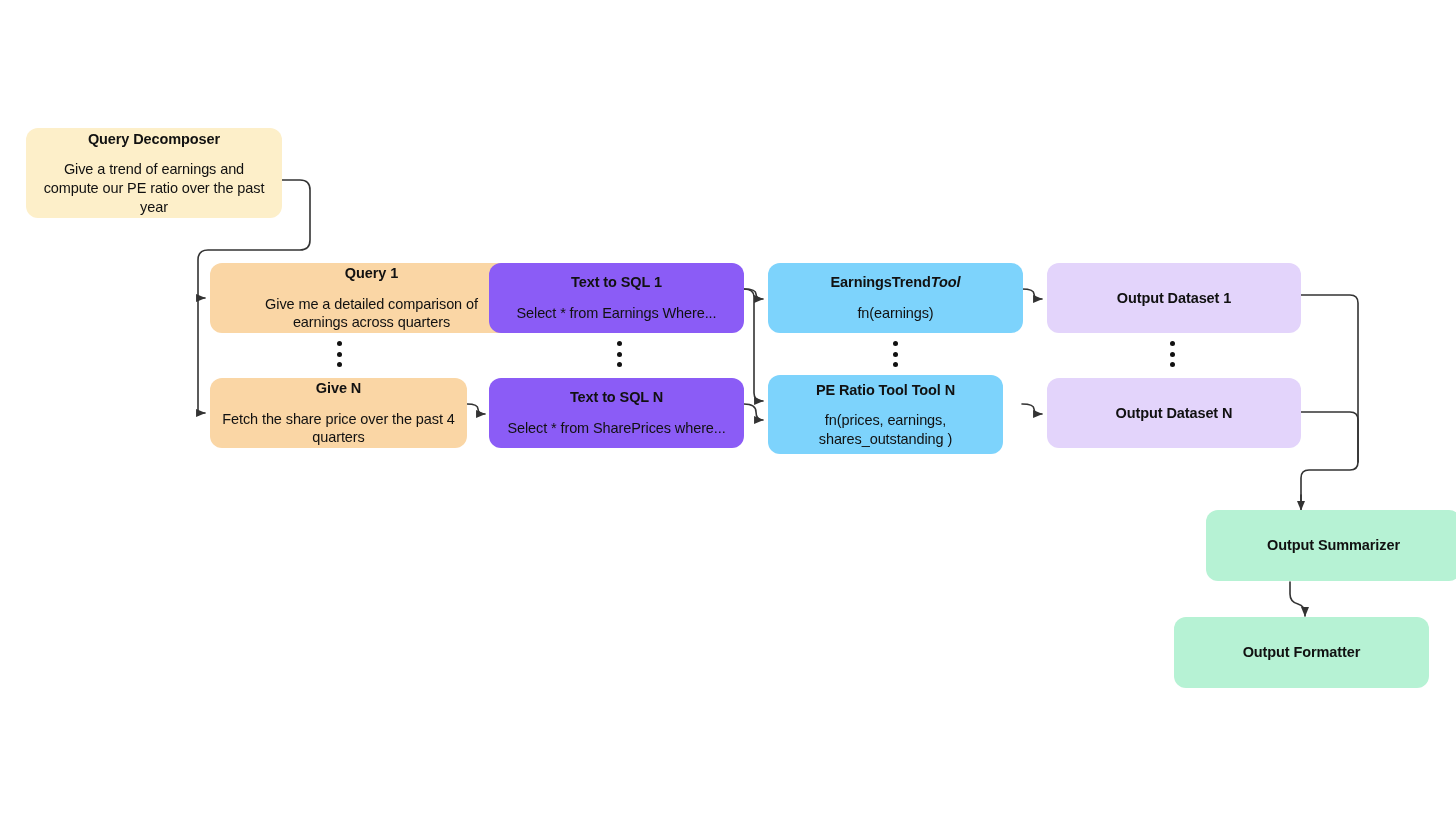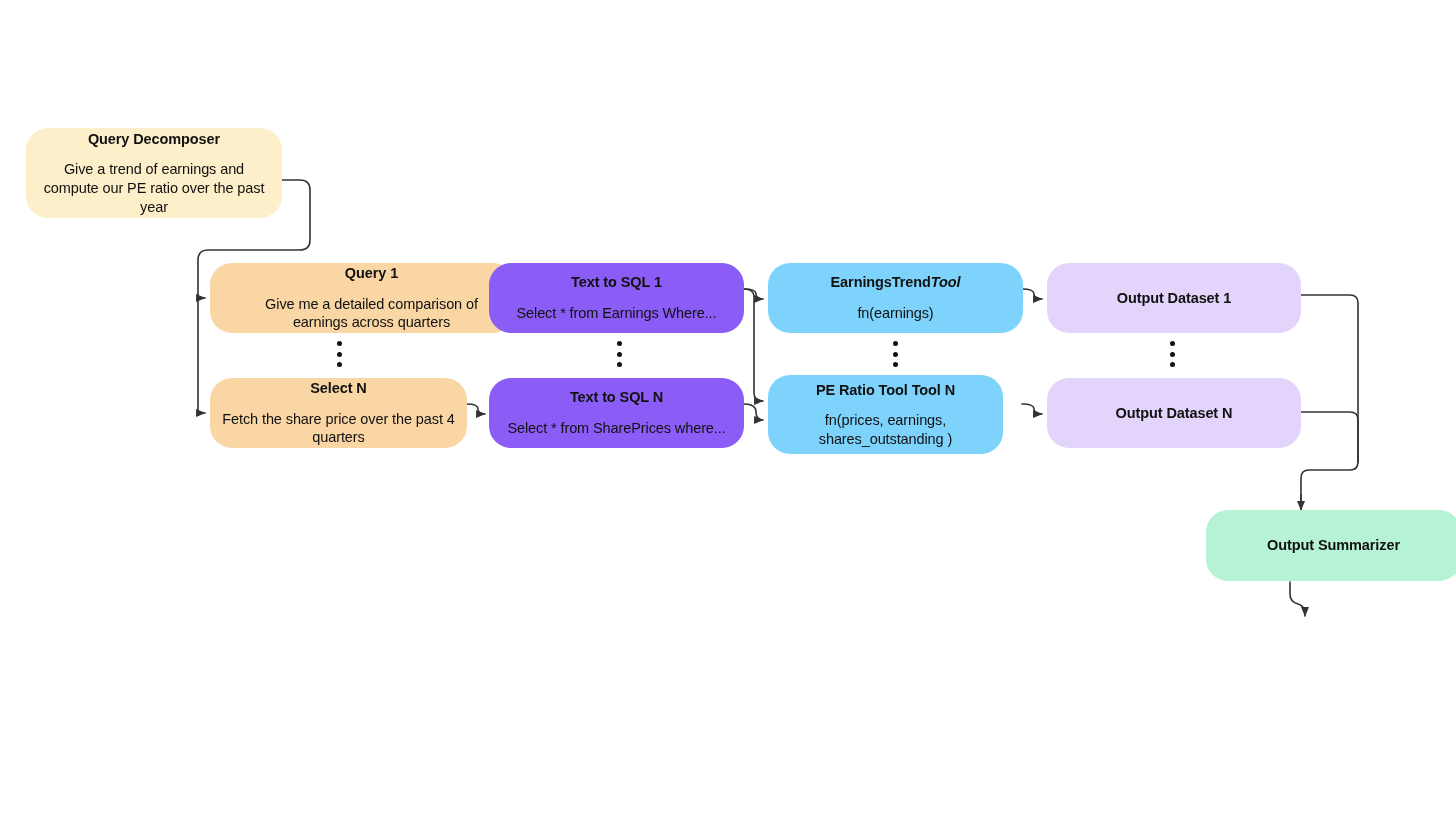--- a/index.html
+++ b/index.html
@@ -24,21 +24,21 @@
     position: absolute;
     left: 0;
     top: 0;
     width: 1456px;
     height: 819px;
     pointer-events: none;
   }
   .node {
     position: absolute;
     box-sizing: border-box;
-    border-radius: 22px;
+    border-radius: 12px;
     display: flex;
     flex-direction: column;
     justify-content: center;
     text-align: center;
     padding: 6px 10px;
     color: #111111;
     line-height: 1.28;
     gap: 12px;
   }
   .node .title {
@@ -129,21 +129,21 @@
     <div class="title">Query Decomposer</div>
     <div class="sub">Give a trend of earnings and compute our PE ratio over the past year</div>
   </div>
 
   <div class="node c-orange" style="left:210px; top:263px; width:305px; height:70px;padding-left:28px;">
     <div class="title">Query 1</div>
     <div class="sub">Give me a detailed comparison of earnings across quarters</div>
   </div>
 
   <div class="node c-orange" style="left:210px; top:378px; width:257px; height:70px;">
-    <div class="title">Select N</div>
+    <div class="title">Give N</div>
     <div class="sub">Fetch the share price over the past 4 quarters</div>
   </div>
 
   <div class="node c-pink" style="left:489px; top:263px; width:255px; height:70px;">
     <div class="title">Text to SQL 1</div>
     <div class="sub">Select * from Earnings Where...</div>
   </div>
 
   <div class="node c-pink" style="left:489px; top:378px; width:255px; height:70px;">
     <div class="title">Text to SQL N</div>
@@ -165,20 +165,23 @@
   </div>
 
   <div class="node c-purple" style="left:1047px; top:378px; width:254px; height:70px;">
     <div class="title">Output Dataset N</div>
   </div>
 
   <div class="node c-green" style="left:1174px; top:510px; width:255px; height:71px;margin-left:32px;">
     <div class="title">Output Summarizer</div>
   </div>
 
+  <div class="node c-green" style="left:1174px; top:617px; width:255px; height:71px;">
+    <div class="title">Output Formatter</div>
+  </div>
 
   <div class="ellipsis" style="left:333px; top:341px;">
     <i></i>
     <i></i>
     <i></i>
   </div>
   <div class="ellipsis" style="left:613px; top:341px;">
     <i></i>
     <i></i>
     <i></i>

